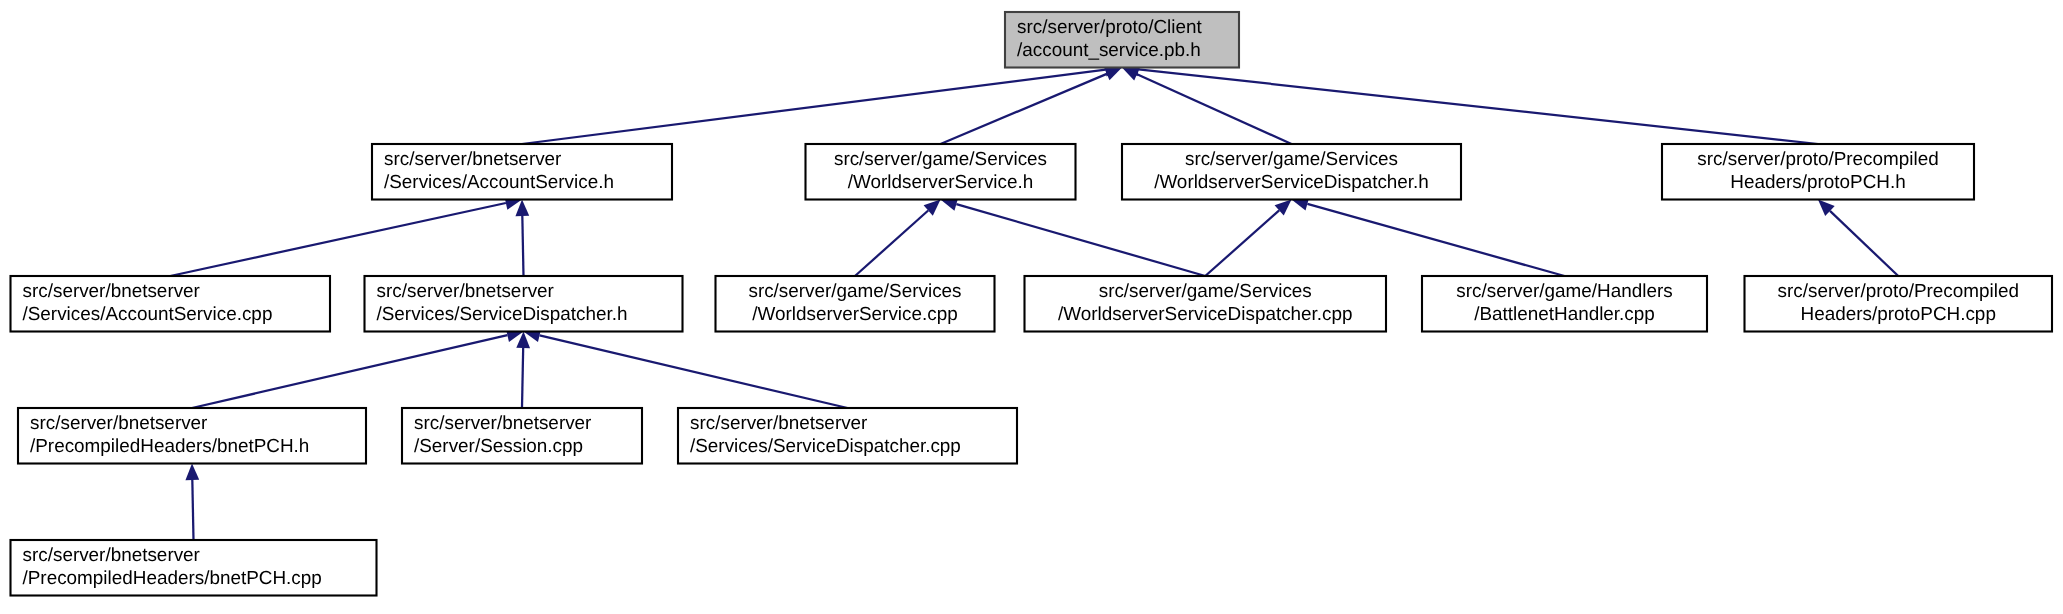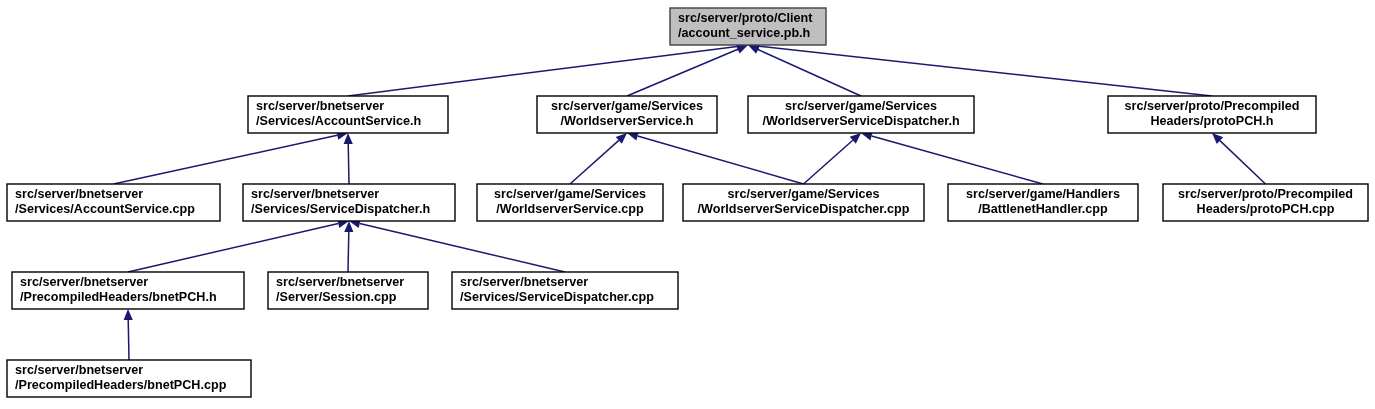--- a/index.html
+++ b/index.html
@@ -9,21 +9,20 @@
   }
   body {
     font-family: "Liberation Sans", sans-serif;
   }
   #graph-wrap {
     position: relative;
     width: 1375px;
     height: 409px;
     background: #ffffff;
     overflow: hidden;
-    font-weight: bold;
   }
   svg#graph {
     display: block;
     width: 1375px;
     height: 409px;
   }
   .node-box {
     fill: #ffffff;
     stroke: #000000;
     stroke-width: 1.4;

